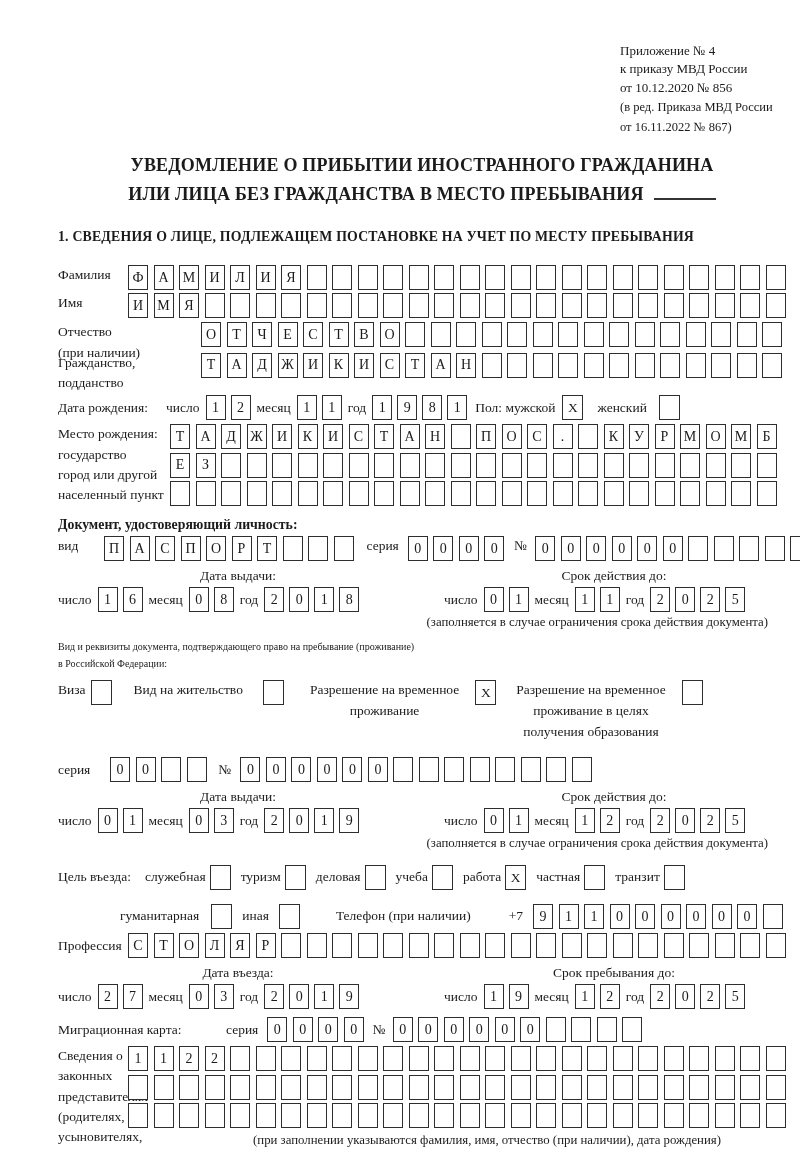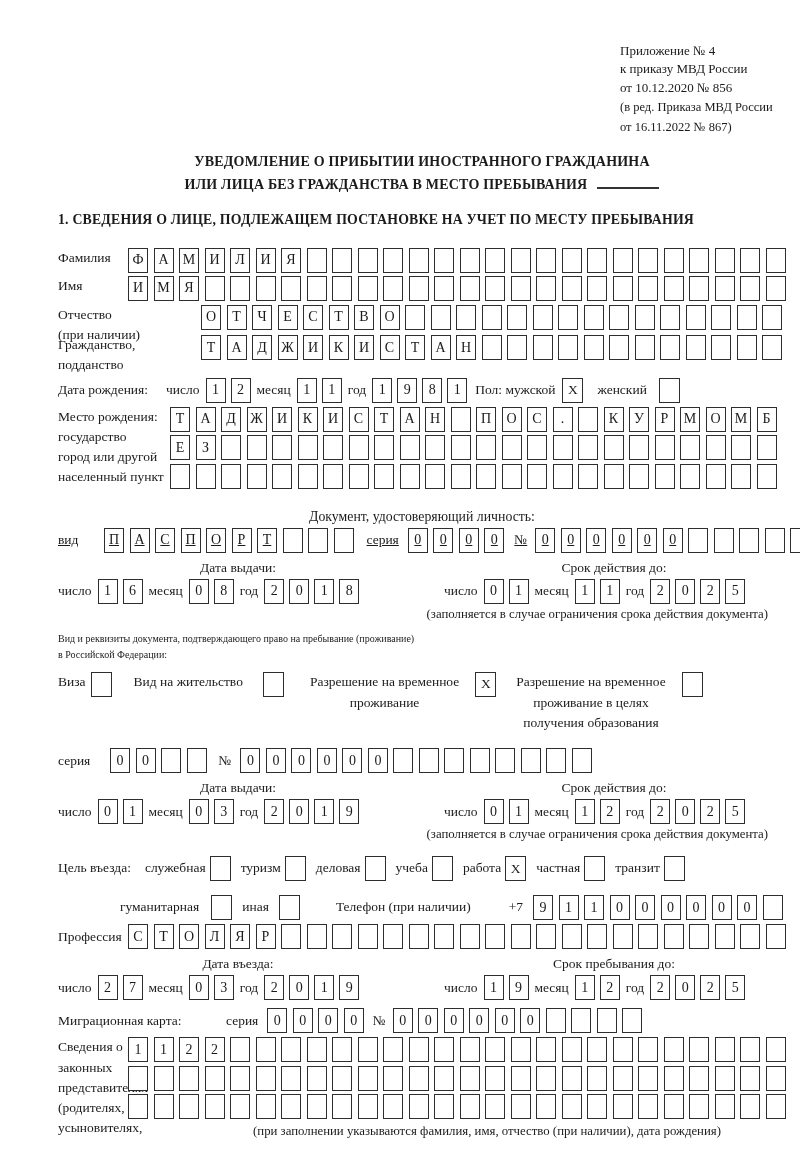--- a/index.html
+++ b/index.html
@@ -1,31 +1,31 @@
 <!DOCTYPE html>
 <html><head>
 <meta charset="utf-8">
 <style>
   html,body{margin:0;padding:0;background:#ffffff;}
   body{width:800px;height:1163px;font-family:"Liberation Serif",serif;color:#1b1b1b;}
   .page{position:relative;width:800px;height:1163px;overflow:hidden;box-sizing:border-box;padding:42px 14px 0 58px;}
   .appendix{margin-left:562px;font-size:13px;line-height:1.42;}
   .appendix .note{font-size:12.5px;margin-top:2px;}
   .forma{font-weight:bold;font-size:15px;text-align:right;padding-right:26px;margin-top:16px;letter-spacing:.5px;}
-  .title{font-weight:bold;font-size:14px;text-align:center;margin-top:14px;line-height:1.6;letter-spacing:.2px;}
+  .title{font-weight:bold;font-size:18px;text-align:center;margin-top:14px;line-height:1.6;letter-spacing:.2px;}
   .blank-line{display:inline-block;width:62px;height:1em;border-bottom:2px solid #333;margin-left:10px;}
-  .section{font-weight:bold;font-size:13.8px;margin-top:15px;letter-spacing:.2px;}
+  .section{font-weight:bold;font-size:13.8px;margin-top:21px;letter-spacing:.2px;}
   .frow{display:flex;align-items:flex-start;}
   .lbl{font-size:13.5px;line-height:1.5;flex:none;}
   .lbl.w70{width:70px;}  .lbl.w143{width:143px;}  .lbl.w112{width:112px;}
   .cells{display:flex;gap:5.5px;flex:none;}
   .cell{box-sizing:border-box;width:20px;height:25px;border:1.8px solid #2e2e2e;display:flex;align-items:center;justify-content:center;font-size:14px;flex:none;background:#fff;}
   .cellrows{display:flex;flex-direction:column;gap:3.5px;}
   .checkbox{box-sizing:border-box;width:21px;height:25px;border:1.8px solid #2e2e2e;display:inline-flex;align-items:center;justify-content:center;font-size:13.5px;flex:none;background:#fff;}
-  .dochead{font-weight:normal;font-size:13.8px;text-align:center;margin-top:20px;}
+  .dochead{font-weight:bold;font-size:13.8px;margin-top:11px;}
   .dgroup{display:flex;align-items:center;gap:6px;}
   .dgroup .cells{gap:5px;}
   .dhead-row{display:flex;font-size:13.5px;margin-top:7px;}
   .dhead-l{width:360px;text-align:center;}
   .dhead-r{width:340px;text-align:center;margin-left:26px;}
   .drow{display:flex;margin-top:3px;}
   .drow .left{width:360px;display:flex;}
   .drow .right{margin-left:26px;display:flex;}
   .small-note{font-size:12.8px;text-align:right;padding-right:18px;margin-top:3px;}
   .intro{font-size:10px;margin-top:9px;line-height:1.65;}
@@ -294,21 +294,21 @@
           <span class="cell"></span>
           <span class="cell"></span>
           <span class="cell"></span>
           <span class="cell"></span>
         </span>
     </div>
   </div>
 
   <div class="dochead">Документ, удостоверяющий личность:</div>
 
-  <div class="frow mt3" style="align-items:center;text-decoration:underline;">
+  <div class="frow mt3" style="align-items:flex-start;">
     <span class="lbl" style="width:46px;">вид</span>
     <span class="cells">
         <span class="cell">П</span>
         <span class="cell">А</span>
         <span class="cell">С</span>
         <span class="cell">П</span>
         <span class="cell">О</span>
         <span class="cell">Р</span>
         <span class="cell">Т</span>
         <span class="cell"></span>

